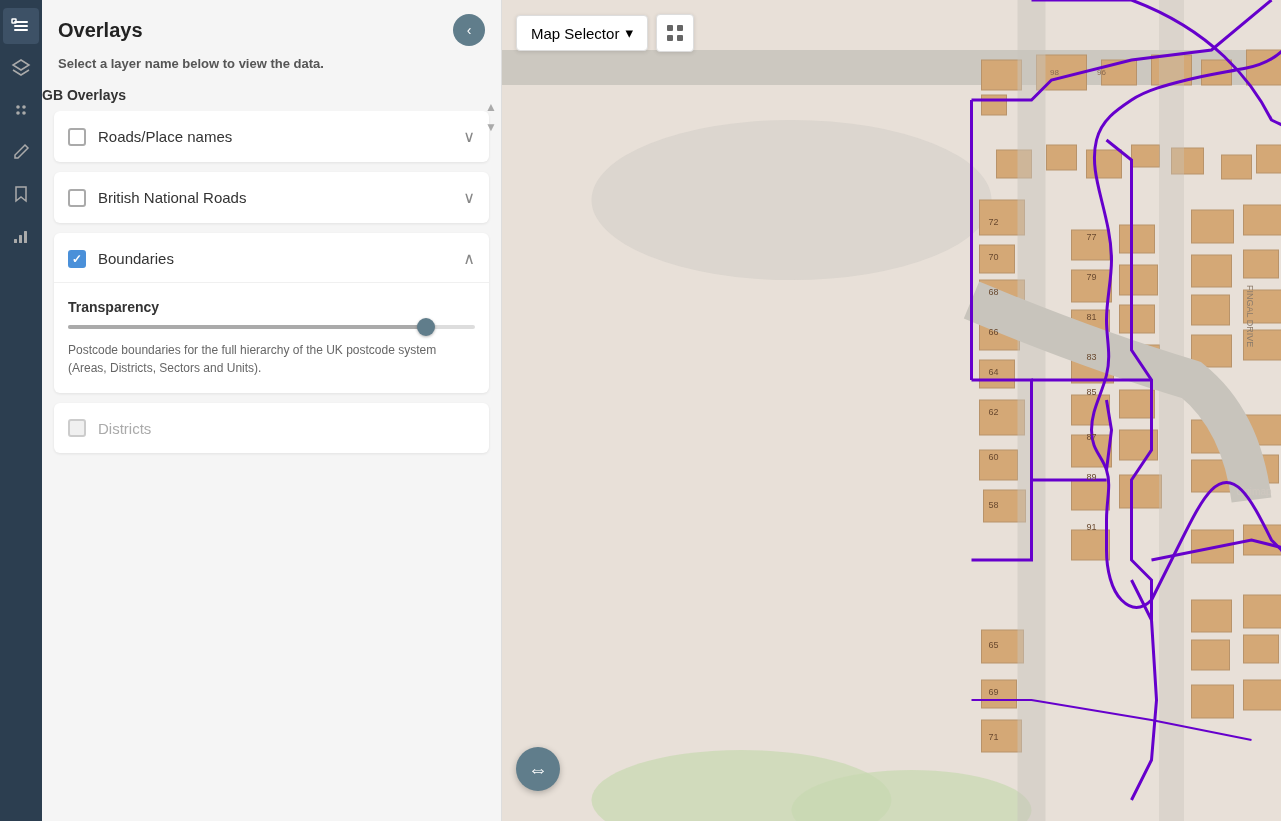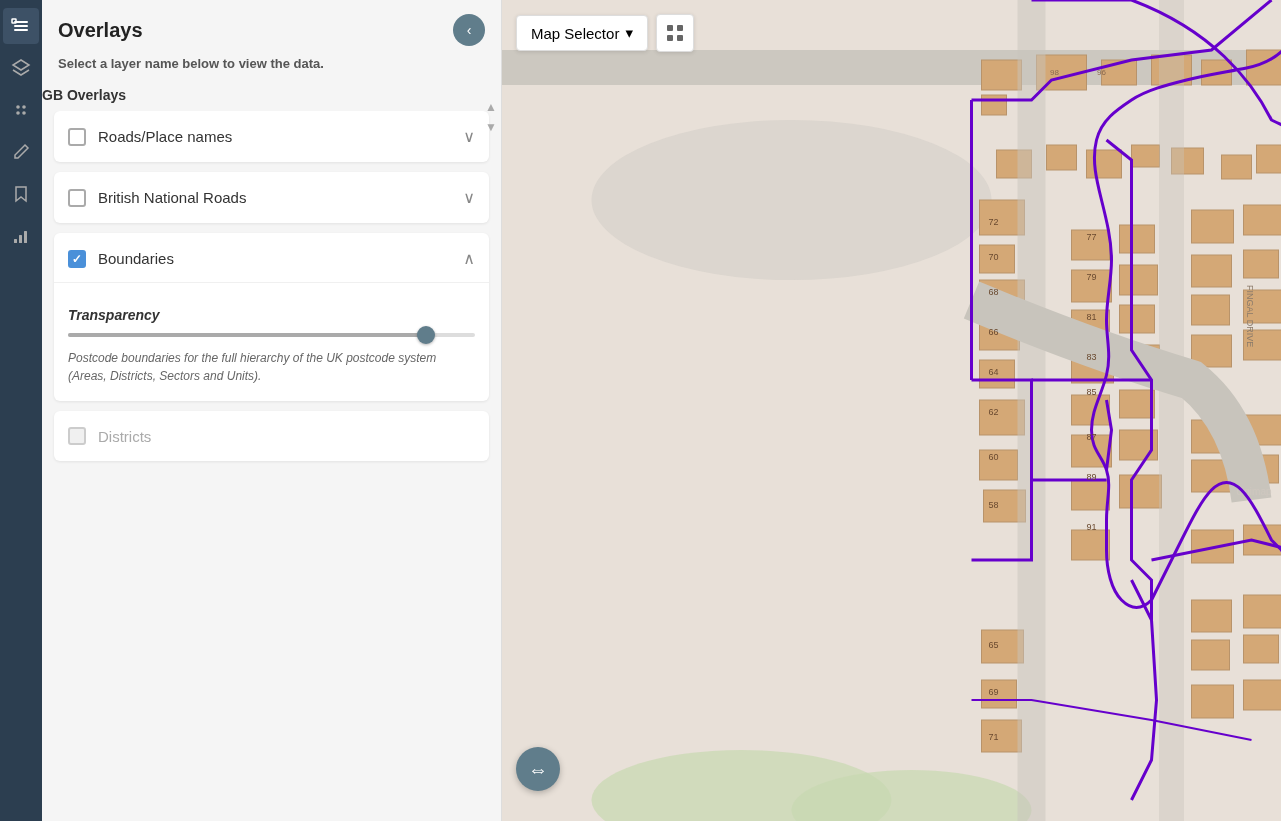--- a/index.html
+++ b/index.html
@@ -143,23 +143,22 @@
       color: #aaa;
     }
 
     .expand-icon {
       color: #888;
       font-size: 16px;
     }
 
     
     .expanded-content {
-      padding: 24px 14px 14px 14px;
+      padding: 16px 14px 14px 14px;
       border-top: 1px solid #f0f0f0;
-      font-style: italic;
     }
 
     .transparency-label {
       font-size: 14px;
       font-weight: bold;
       color: #333;
       margin-bottom: 10px;
     }
 
     .slider-container {

